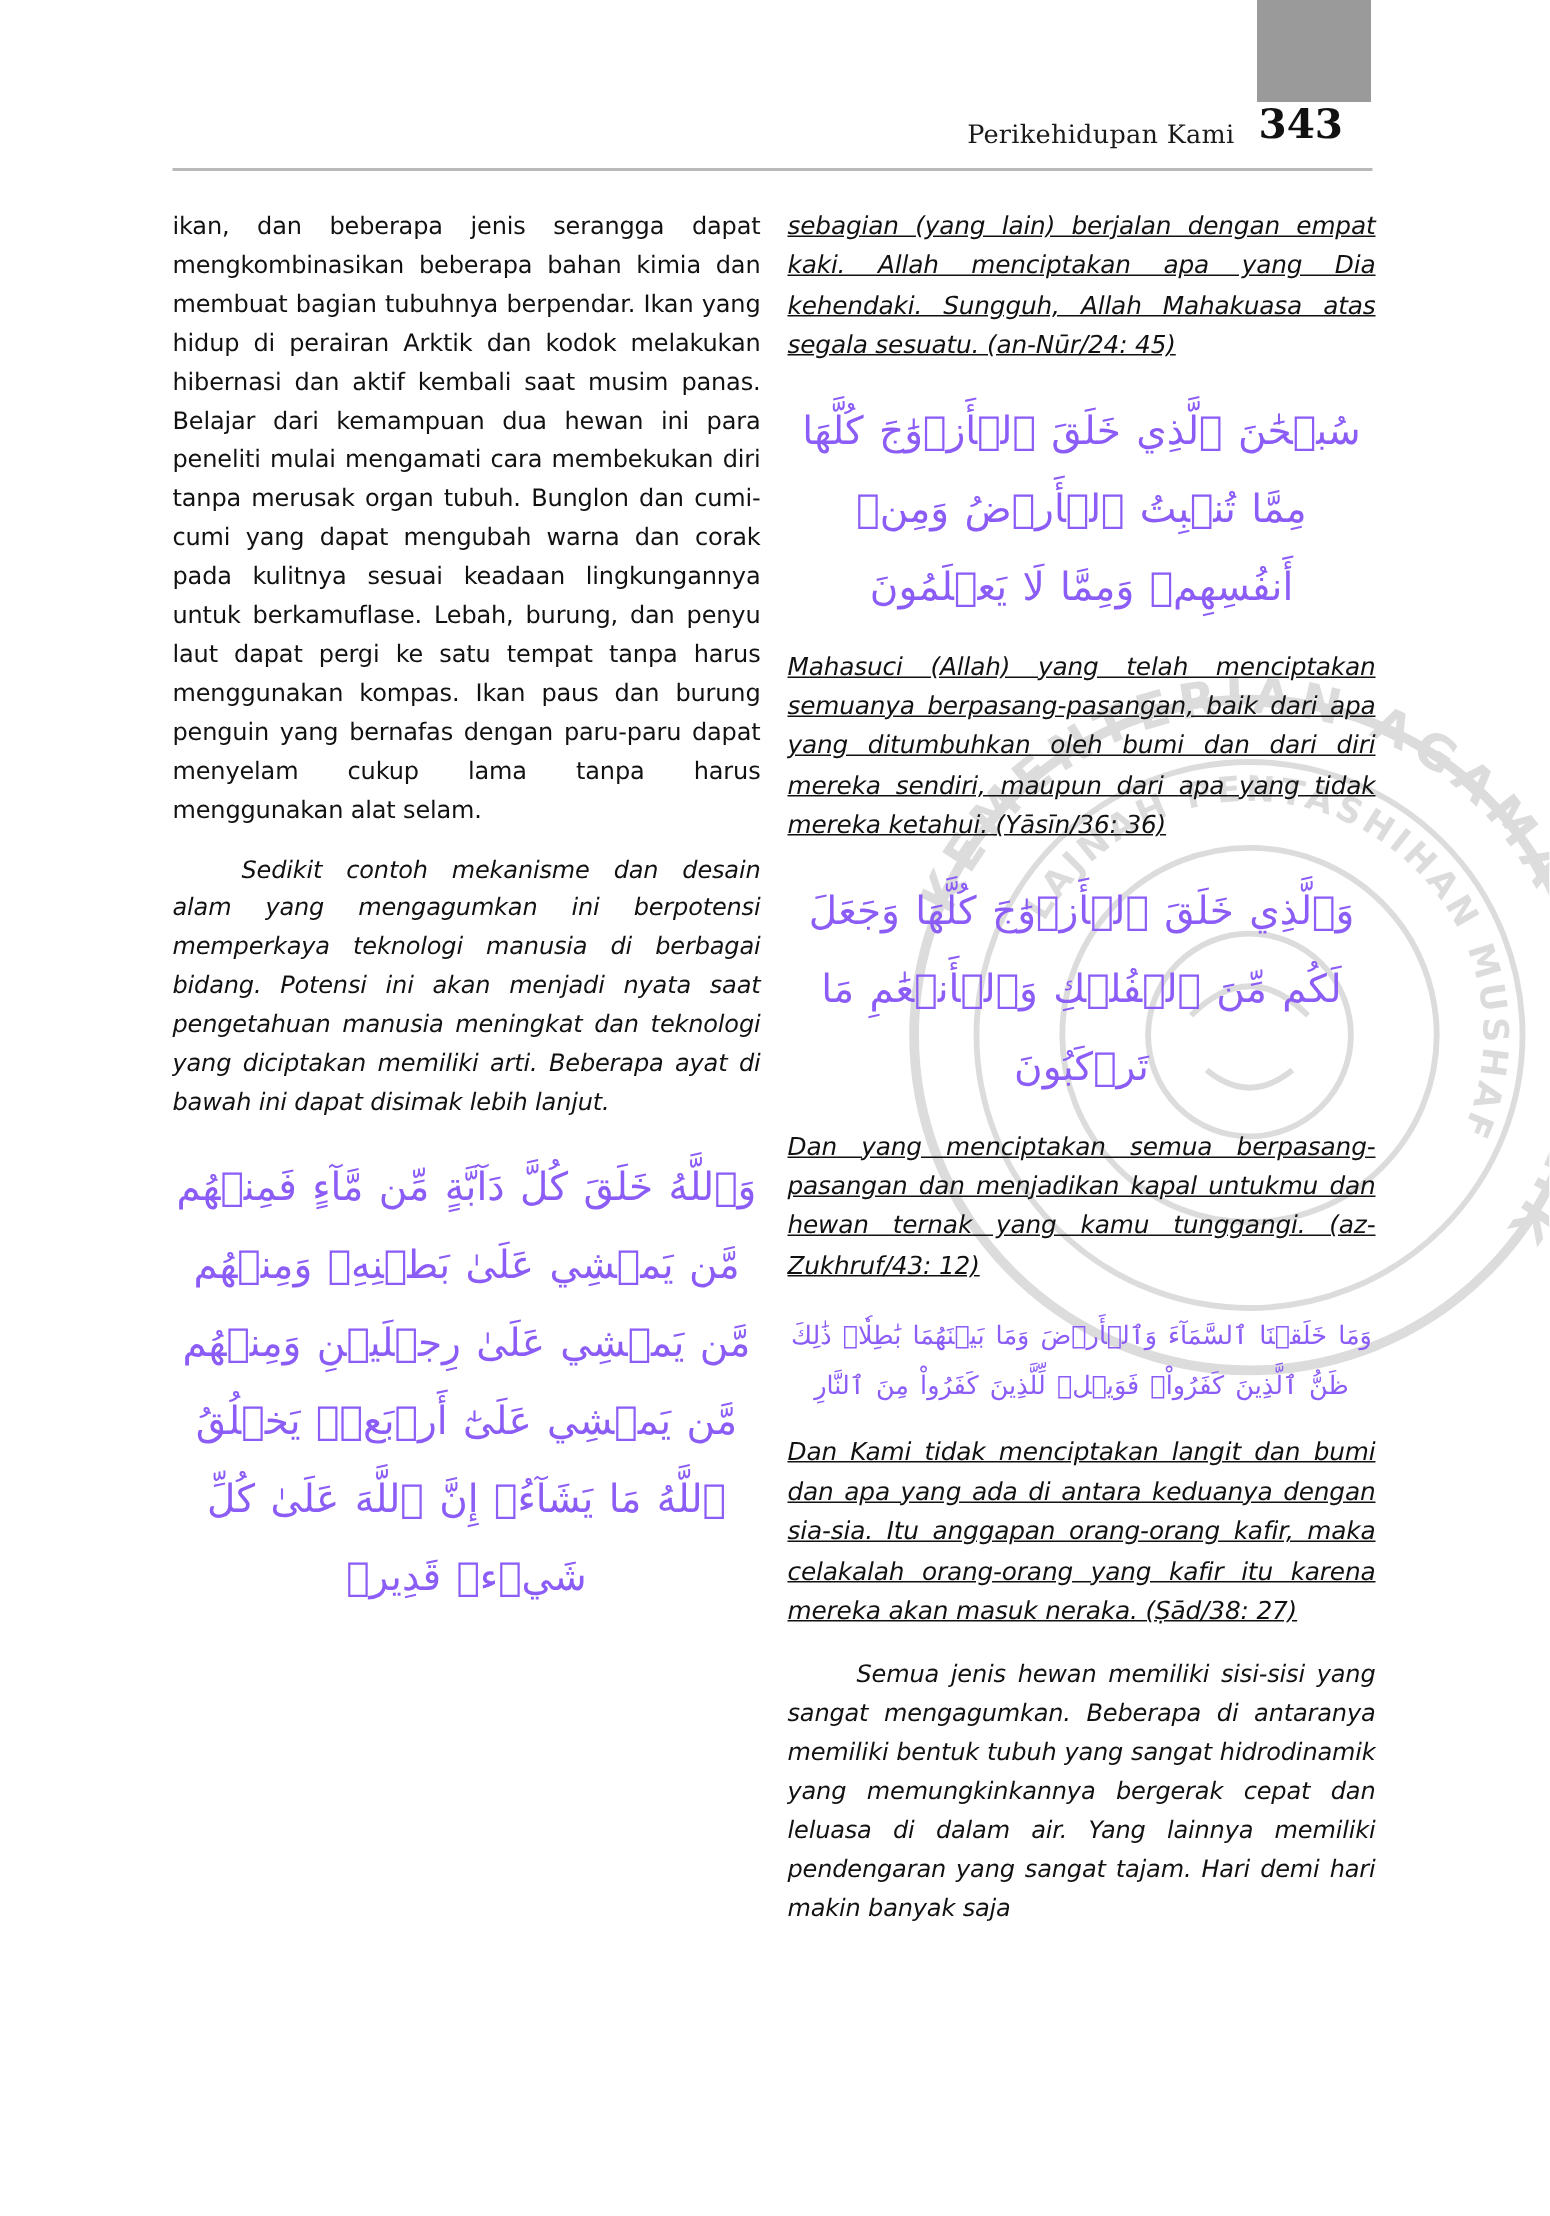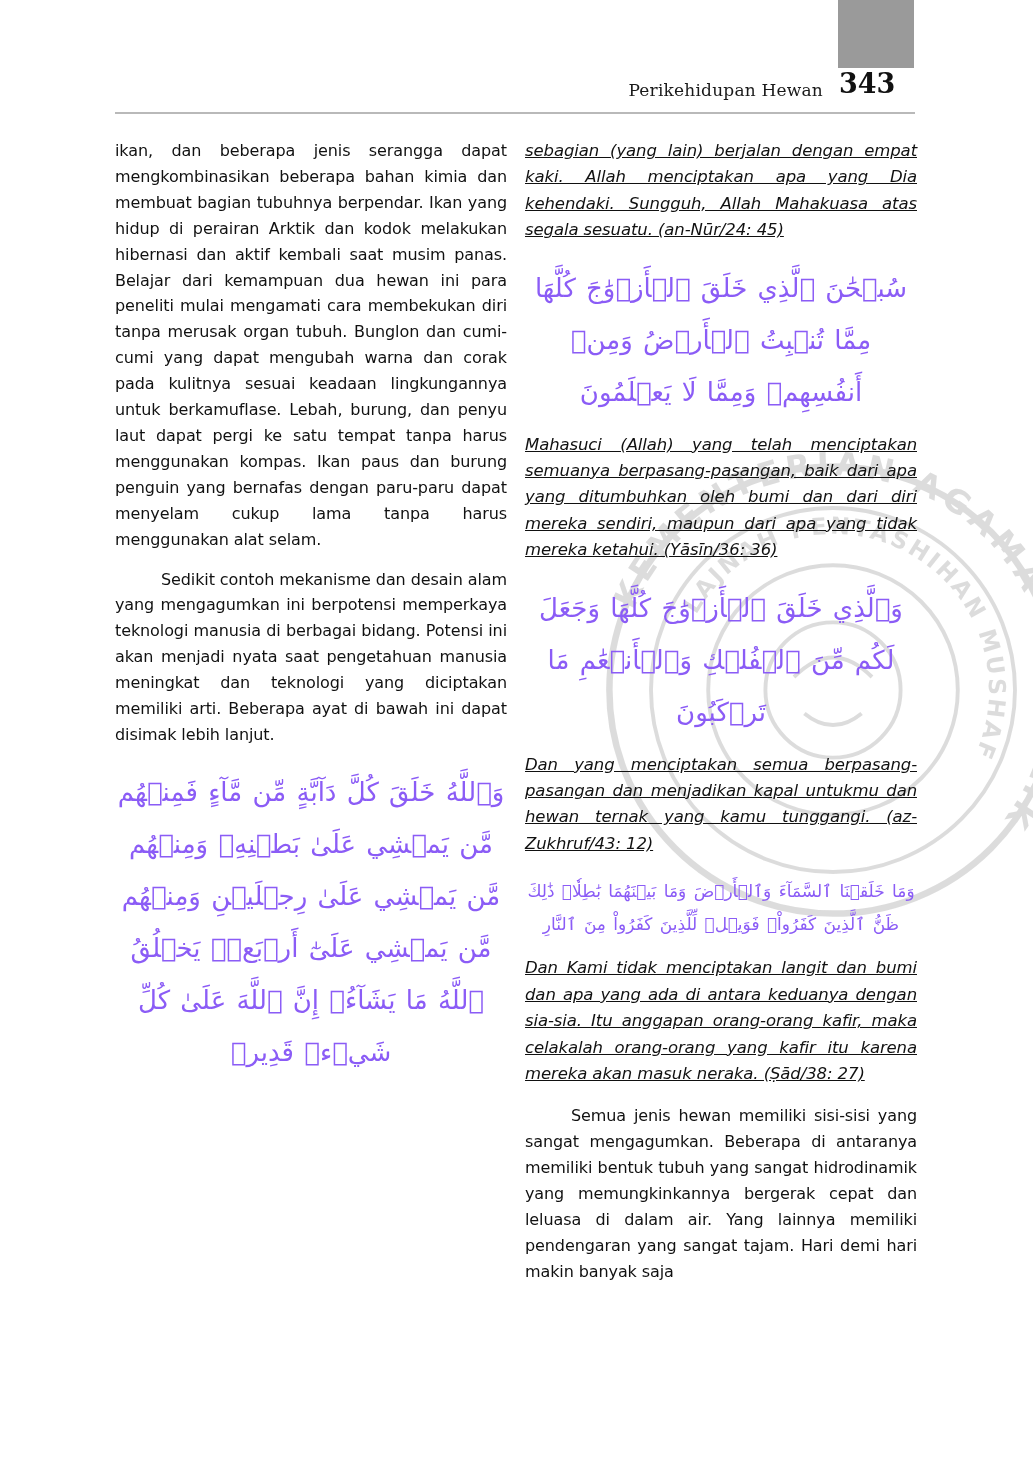--- a/index.html
+++ b/index.html
@@ -85,21 +85,21 @@
   .body-par {
     font-family: "DejaVu Sans", sans-serif;
     font-size: 16px;
     line-height: 1.62;
     color: #111;
     text-align: justify;
     text-justify: inter-word;
     margin: 0 0 14px 0;
     letter-spacing: -0.1px;
   }
-  .body-par.indent { text-indent: 46px; }
+  .body-par.indent { text-indent: 46px; font-style: italic; }
 
   .arabic {
     direction: rtl;
     text-align: center;
     font-family: "DejaVu Sans", sans-serif;
     font-size: 26px;
     line-height: 2.0;
     color: #8b5cf6;
     margin: 18px 0 14px 0;
     word-spacing: 2px;
@@ -119,21 +119,21 @@
   }
 </style>
 </head>
 <body>
 
 <div class="page">
 
   <div class="header-tab"></div>
 
   <div class="header-row">
-    <div class="header-title">Perikehidupan Hewan</div>
+    <div class="header-title">Perikehidupan Kami</div>
     <div class="header-pagebox">343</div>
   </div>
   <div class="header-rule"></div>
 
   <div class="watermark">
     <svg viewBox="0 0 400 400" xmlns="http://www.w3.org/2000/svg">
       <defs>
         <path id="arcOuter" d="M 200,200 m -165,0 a 165,165 0 1,1 330,0 a 165,165 0 1,1 -330,0"></path>
         <path id="arcInner" d="M 200,200 m -120,0 a 120,120 0 1,1 240,0 a 120,120 0 1,1 -240,0"></path>
       </defs>

